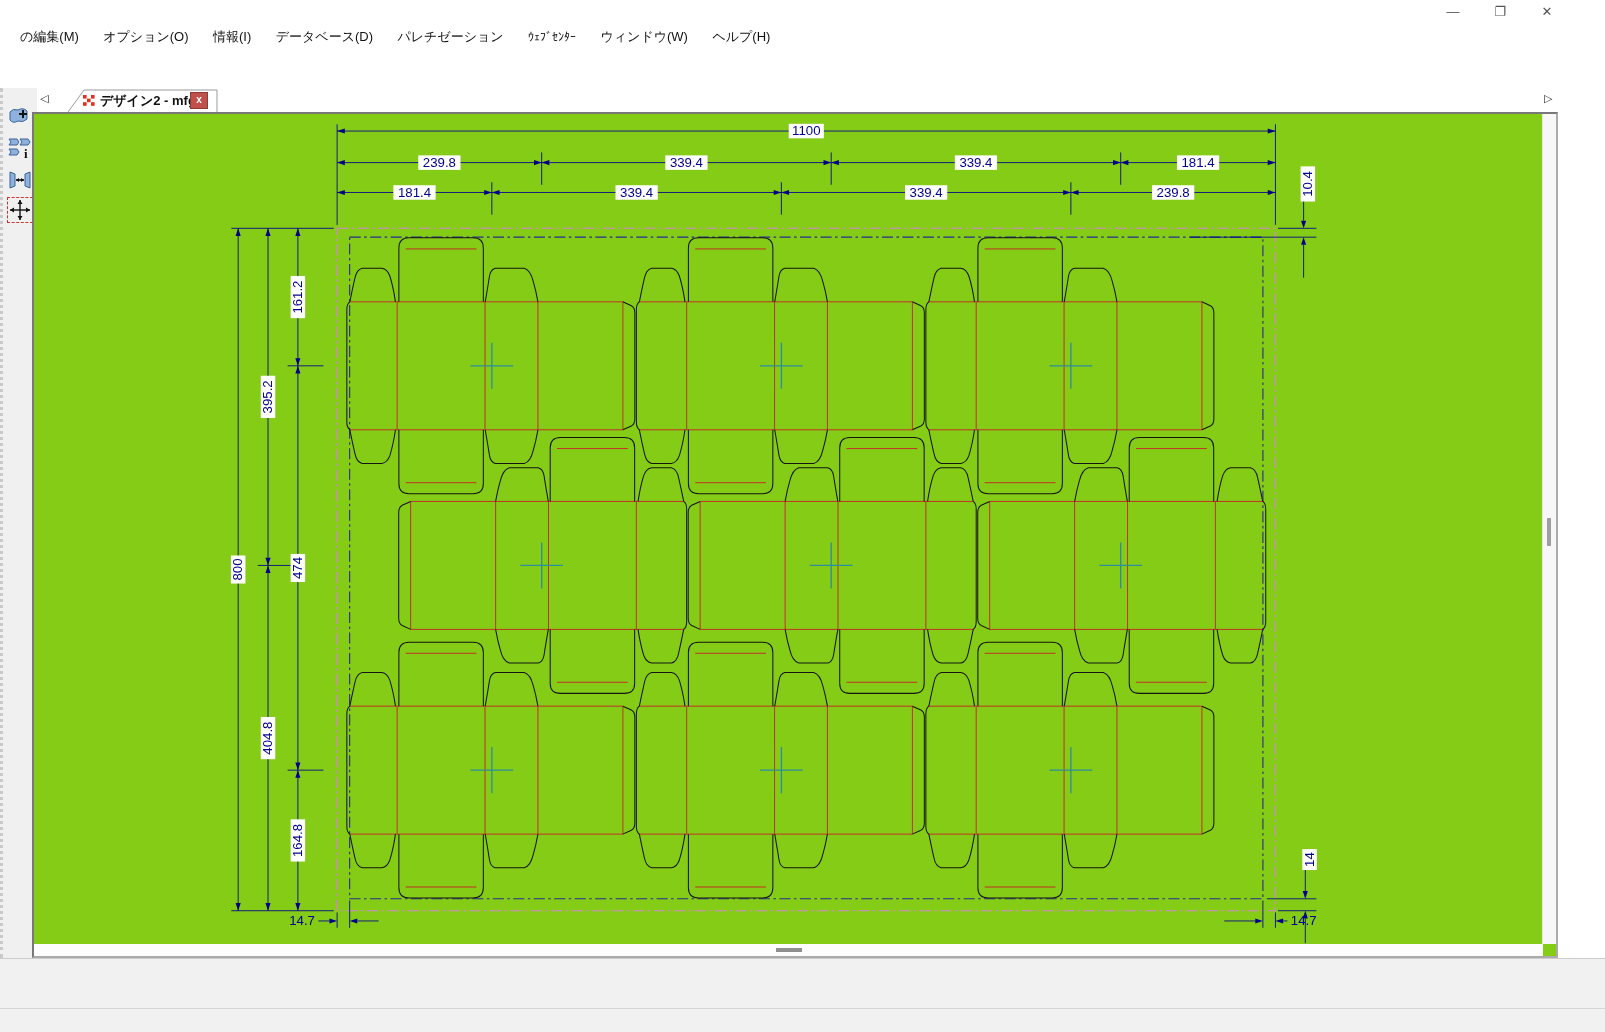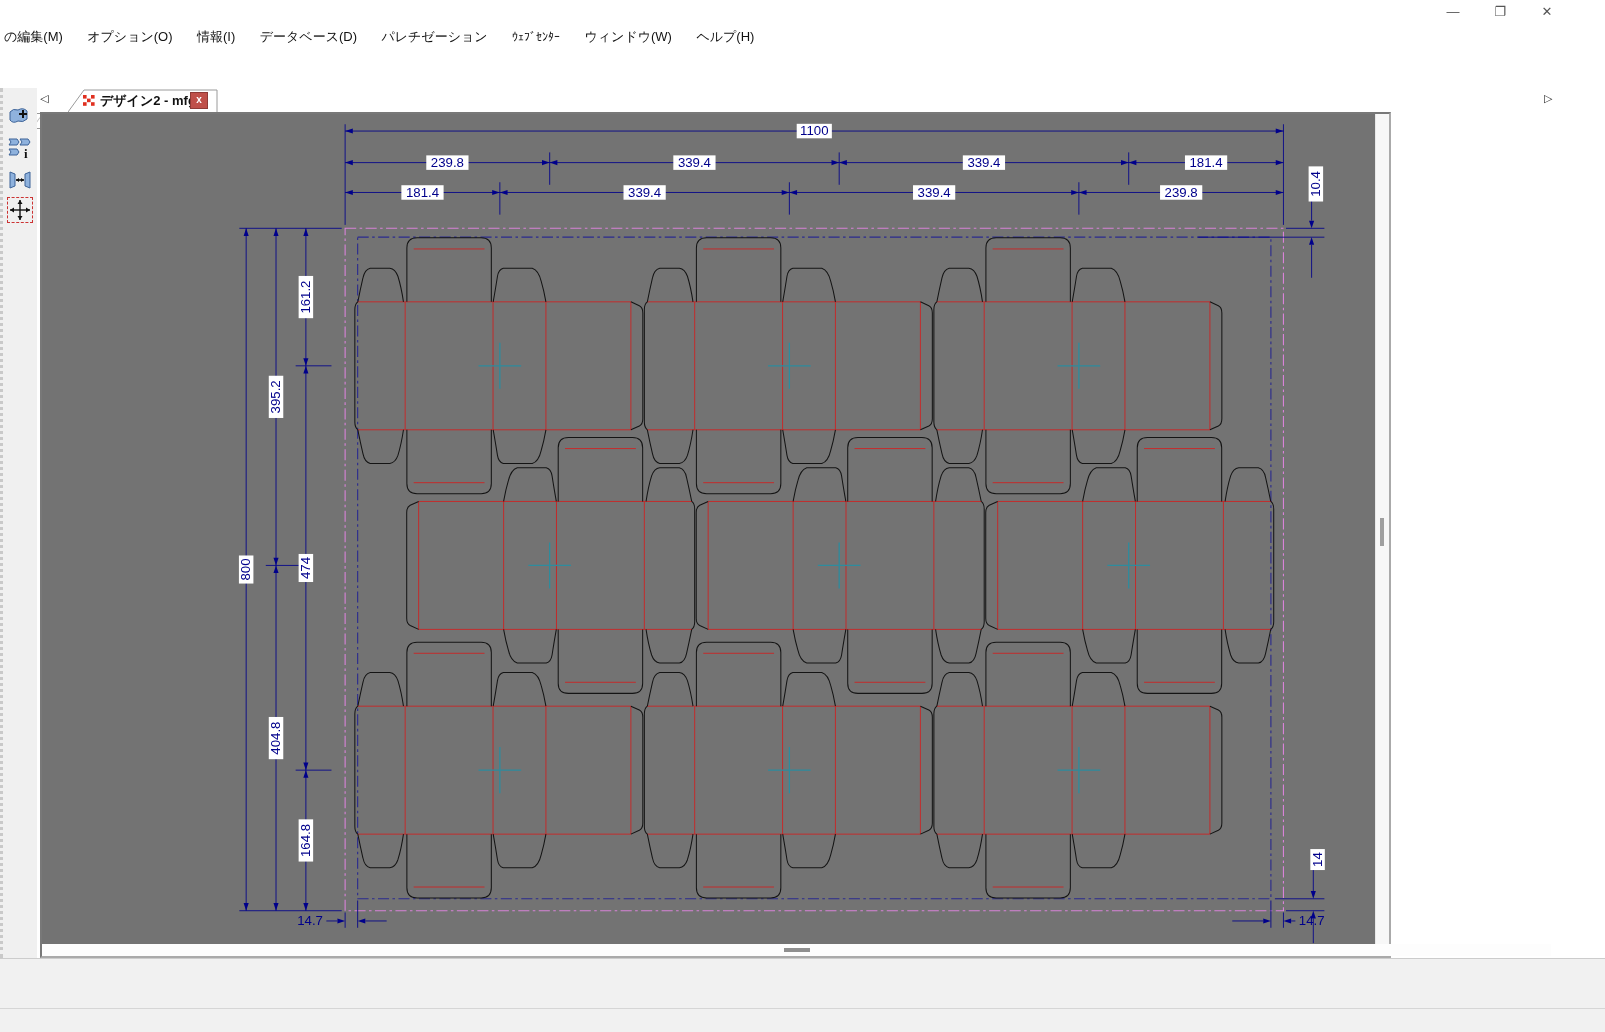--- a/index.html
+++ b/index.html
@@ -1,21 +1,21 @@
 <!DOCTYPE html>
 <html><head>
 <meta charset="utf-8">
 <style>
   html,body{margin:0;padding:0;}
   body{width:1605px;height:1032px;position:relative;overflow:hidden;background:#ffffff;
        font-family:"Liberation Sans","DejaVu Sans",sans-serif;-webkit-font-smoothing:antialiased;}
   .titlebar{position:absolute;left:0;top:0;width:1605px;height:24px;background:#ffffff;}
   .winbtn{position:absolute;top:3px;width:30px;height:18px;color:#555;font-size:13px;
           text-align:center;line-height:18px;cursor:default;}
-  .menubar{position:absolute;left:0;top:24px;width:1381px;height:26px;background:#ffffff;
+  .menubar{position:absolute;left:16px;top:24px;width:1381px;height:26px;background:#ffffff;
            border-bottom:1px solid #d9d9d9;white-space:nowrap;overflow:hidden;}
   .menuitem{display:inline-block;height:26px;line-height:26px;padding:0 10px;font-size:13px;color:#111;}
   .mdibtn{position:absolute;top:6px;width:14px;height:13px;border:1px solid #8a8a8a;background:#f4f4f4;
           font-size:8px;line-height:12px;text-align:center;color:#333;}
   .toolbar{position:absolute;left:0;top:50px;width:1605px;height:38px;background:#ffffff;}
   .combo-check{position:absolute;left:30px;top:63px;width:14px;height:14px;border:1px solid #9a9a9a;
                background:#fff;color:#c2c2c2;font-size:11px;line-height:13px;text-align:center;}
   .combo-label{position:absolute;left:55px;top:62px;font-size:13px;color:#111;}
   .combo-drop{position:absolute;left:176px;top:61px;width:18px;height:19px;border:1px solid #ababab;
               background:#fdfdfd;color:#777;font-size:9px;text-align:center;line-height:18px;}
@@ -27,21 +27,21 @@
   .tabrow{position:absolute;left:36px;top:88px;width:1569px;height:24px;background:#ffffff;}
   .tabscroll{position:absolute;top:4px;font-size:11px;color:#222;}
   .tab{position:absolute;left:32px;top:1px;width:150px;height:23px;}
   .tablabel{position:absolute;left:32px;top:3px;font-size:13px;font-weight:bold;color:#111;white-space:nowrap;}
   .tabclose{position:absolute;left:122px;top:3px;width:16px;height:15px;background:#bf504a;border:1px solid #8e3a36;
             color:#fff;font-size:10px;font-weight:bold;text-align:center;line-height:14px;}
   .leftcol{position:absolute;left:0;top:88px;width:34px;height:870px;background:#f0f0f0;
            border-left:3px dotted #c9c9c9;}
   .ltool{position:absolute;left:5px;width:24px;height:24px;}
   .ltool.selected{outline:1px dashed #cc3333;}
-  .canvasframe{position:absolute;left:40px;top:112px;width:1351px;height:846px;background:#737373;
+  .canvasframe{position:absolute;left:32px;top:112px;width:1526px;height:846px;background:#84cc16;
                border:2px solid;border-color:#787878 #aaaaaa #aaaaaa #787878;box-sizing:border-box;}
   .vscroll{position:absolute;right:0;top:0;width:13px;height:830px;background:#f7f7f7;border-left:1px solid #e8e8e8;}
   .vthumb{position:absolute;left:4px;top:404px;width:4px;height:28px;background:#9f9f9f;}
   .hscroll{position:absolute;left:0;bottom:0;width:1509px;height:12px;background:#fdfdfd;}
   .hthumb{position:absolute;left:742px;top:4px;width:26px;height:4px;background:#8f8f8f;}
   .status1{position:absolute;left:0;top:958px;width:1605px;height:49px;background:#f1f1f1;border-top:1px solid #cccccc;}
   .status2{position:absolute;left:0;top:1008px;width:1605px;height:24px;background:#f1f1f1;border-top:1px solid #d6d6d6;}
 </style>
 </head>
 <body>

